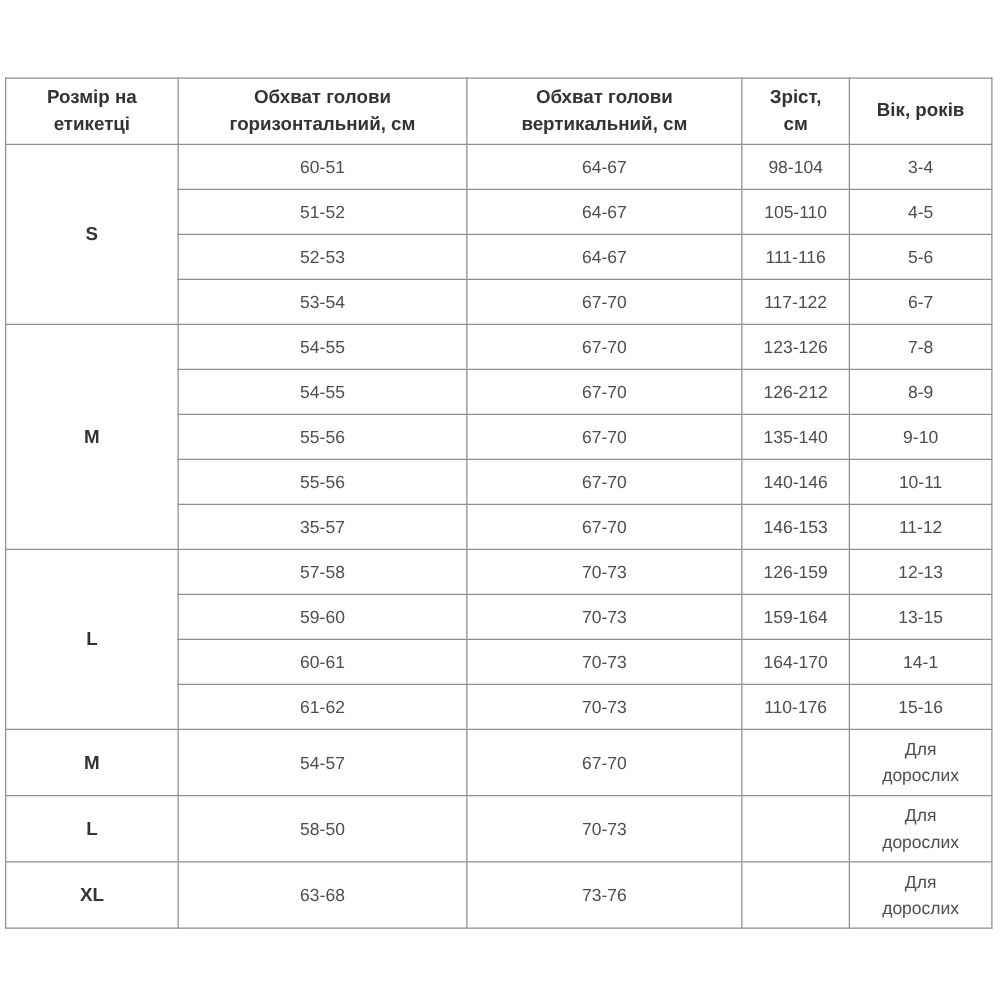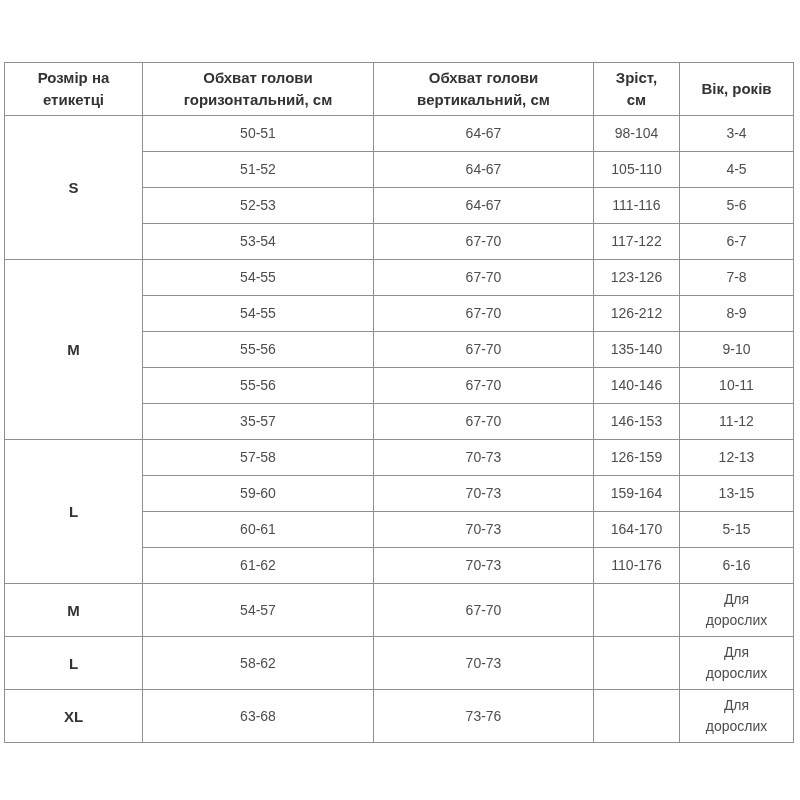--- a/index.html
+++ b/index.html
@@ -78,21 +78,21 @@
         <th>Обхват голови
 вертикальний, см</th>
         <th>Зріст,
 см</th>
         <th>Вік, років</th>
       </tr>
     </thead>
     <tbody>
         <tr>
           <td rowspan="4" class="size-cell">S</td>
-          <td>50-51</td>
+          <td>60-51</td>
           <td>64-67</td>
           <td>98-104</td>
           <td>3-4</td>
         </tr>
         <tr>
           <td>51-52</td>
           <td>64-67</td>
           <td>105-110</td>
           <td>4-5</td>
         </tr>
@@ -149,39 +149,39 @@
         <tr>
           <td>59-60</td>
           <td>70-73</td>
           <td>159-164</td>
           <td>13-15</td>
         </tr>
         <tr>
           <td>60-61</td>
           <td>70-73</td>
           <td>164-170</td>
-          <td>5-15</td>
+          <td>14-1</td>
         </tr>
         <tr>
           <td>61-62</td>
           <td>70-73</td>
           <td>110-176</td>
-          <td>6-16</td>
+          <td>15-16</td>
         </tr>
         <tr class="adult-row">
           <td class="size-cell">M</td>
           <td>54-57</td>
           <td>67-70</td>
           <td></td>
           <td>Для
 дорослих</td>
         </tr>
         <tr class="adult-row">
           <td class="size-cell">L</td>
-          <td>58-62</td>
+          <td>58-50</td>
           <td>70-73</td>
           <td></td>
           <td>Для
 дорослих</td>
         </tr>
         <tr class="adult-row">
           <td class="size-cell">XL</td>
           <td>63-68</td>
           <td>73-76</td>
           <td></td>

